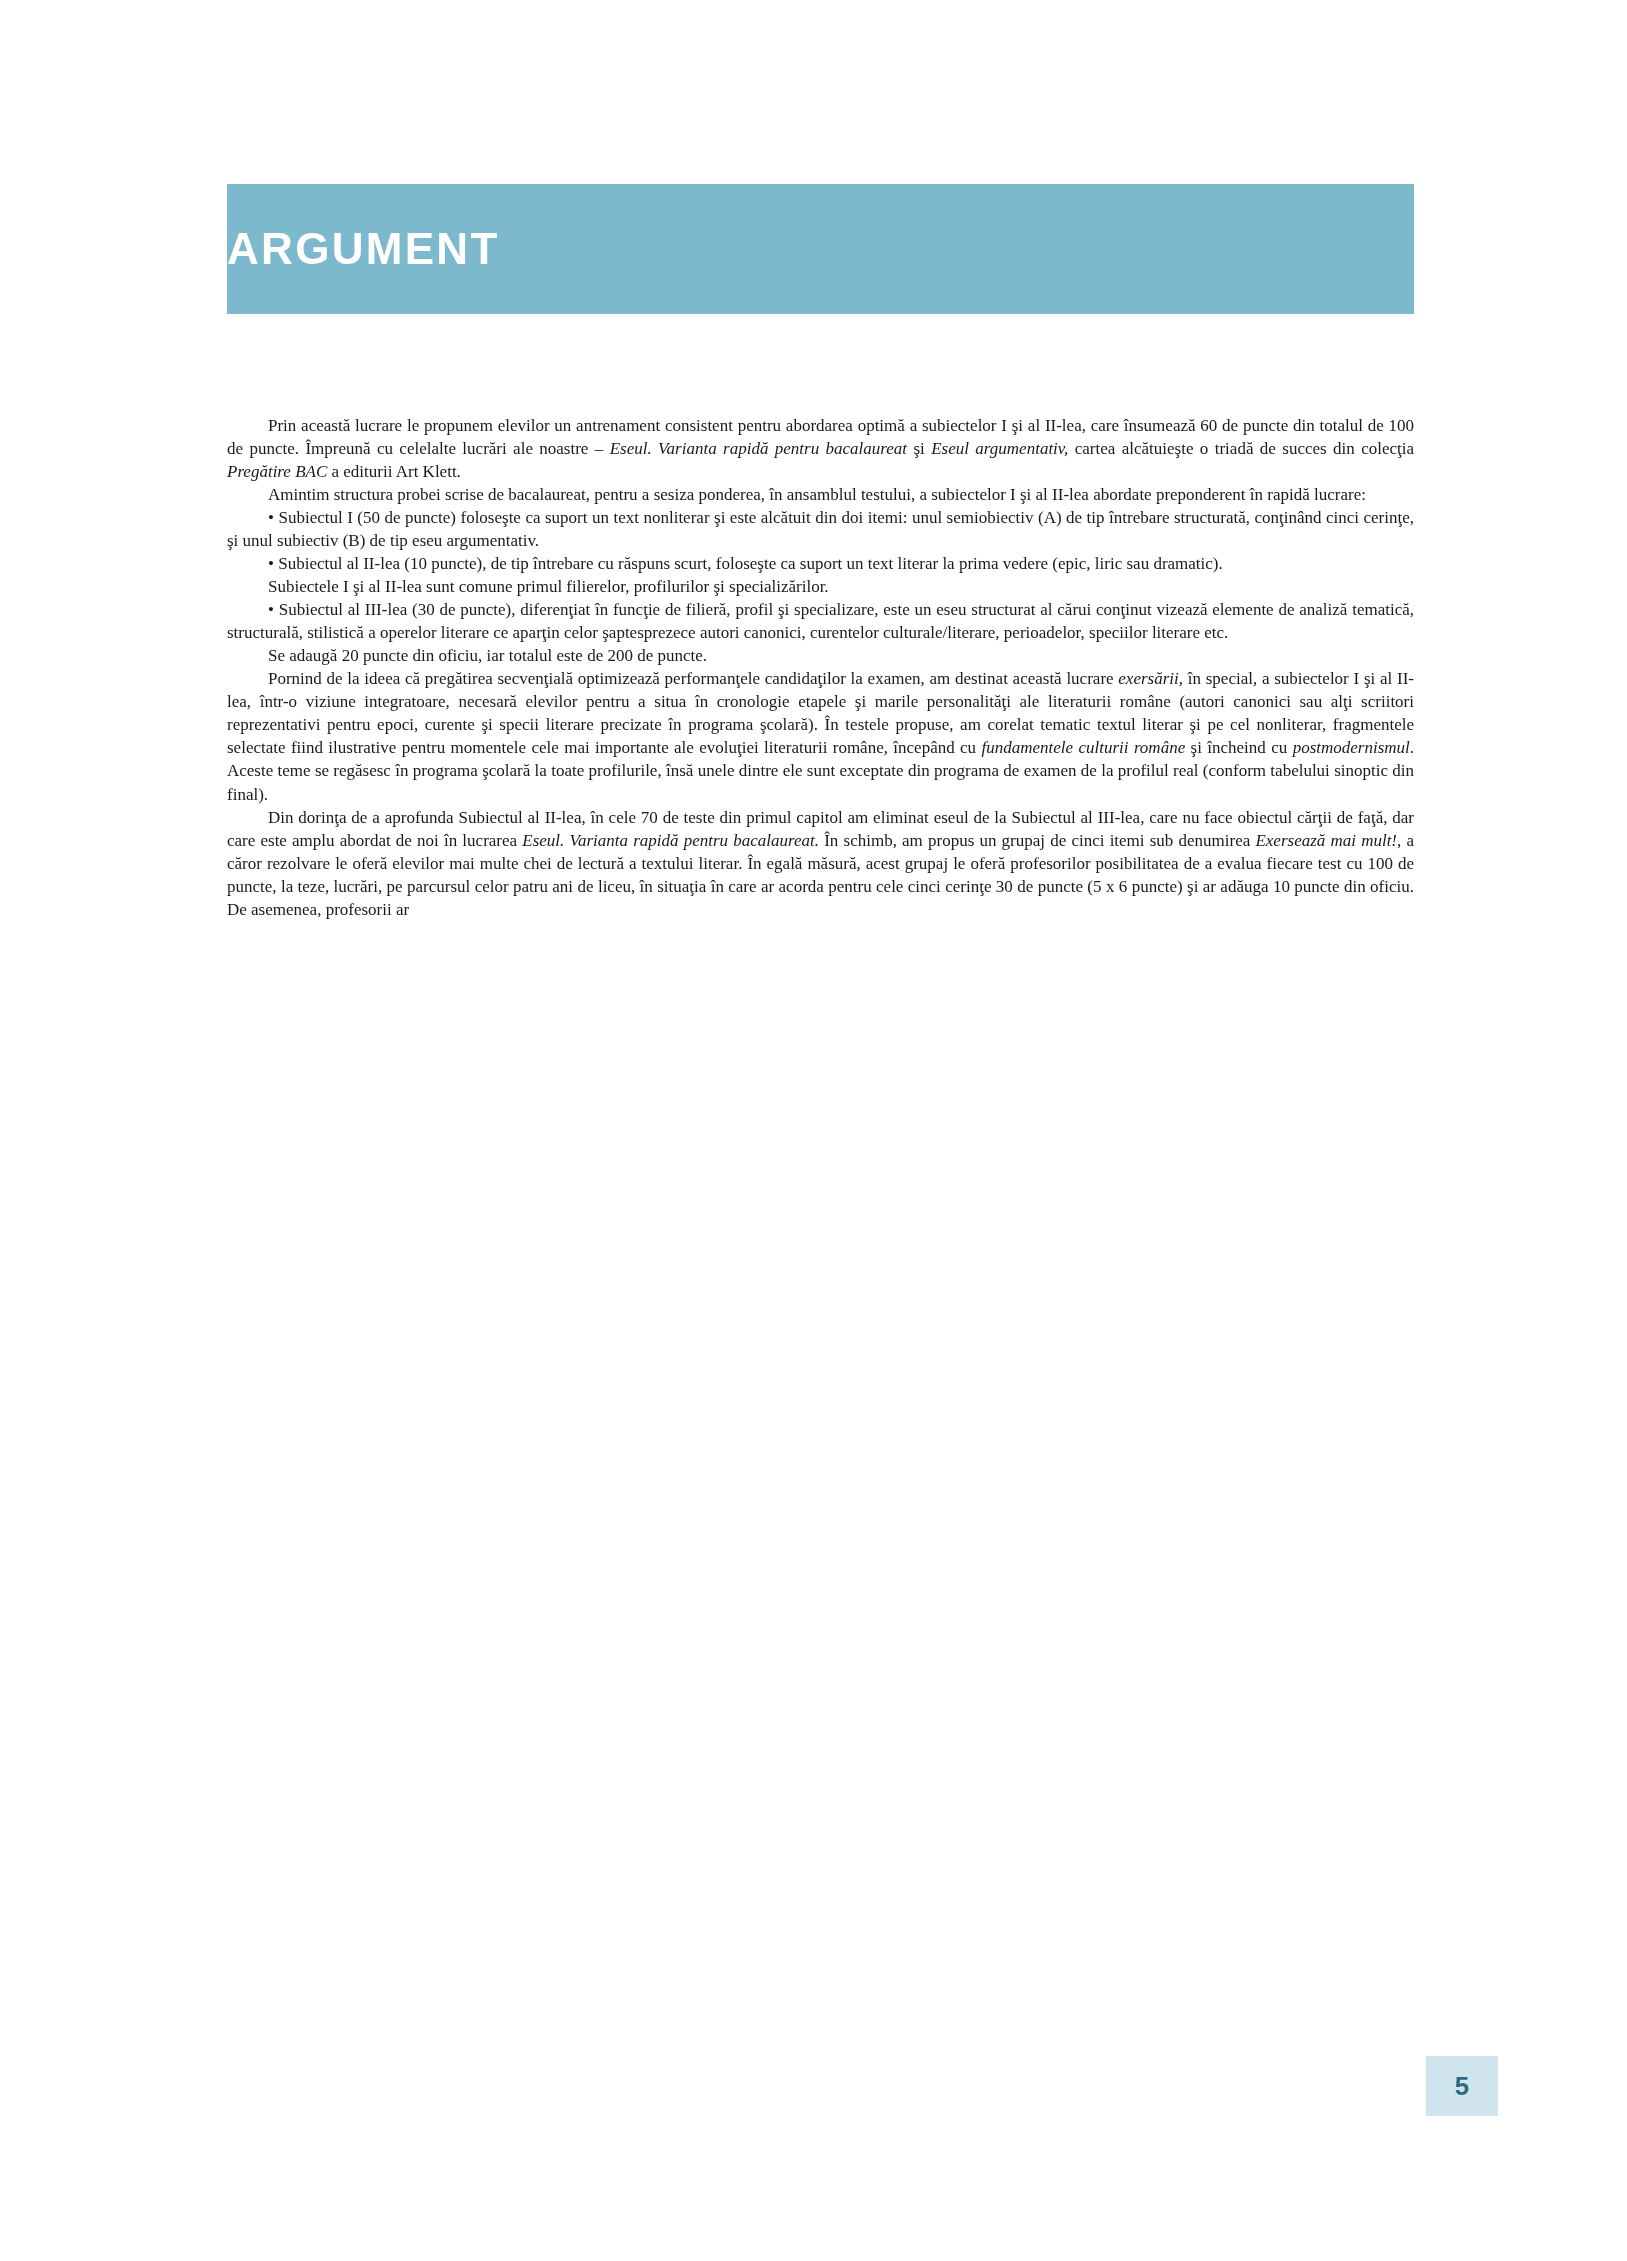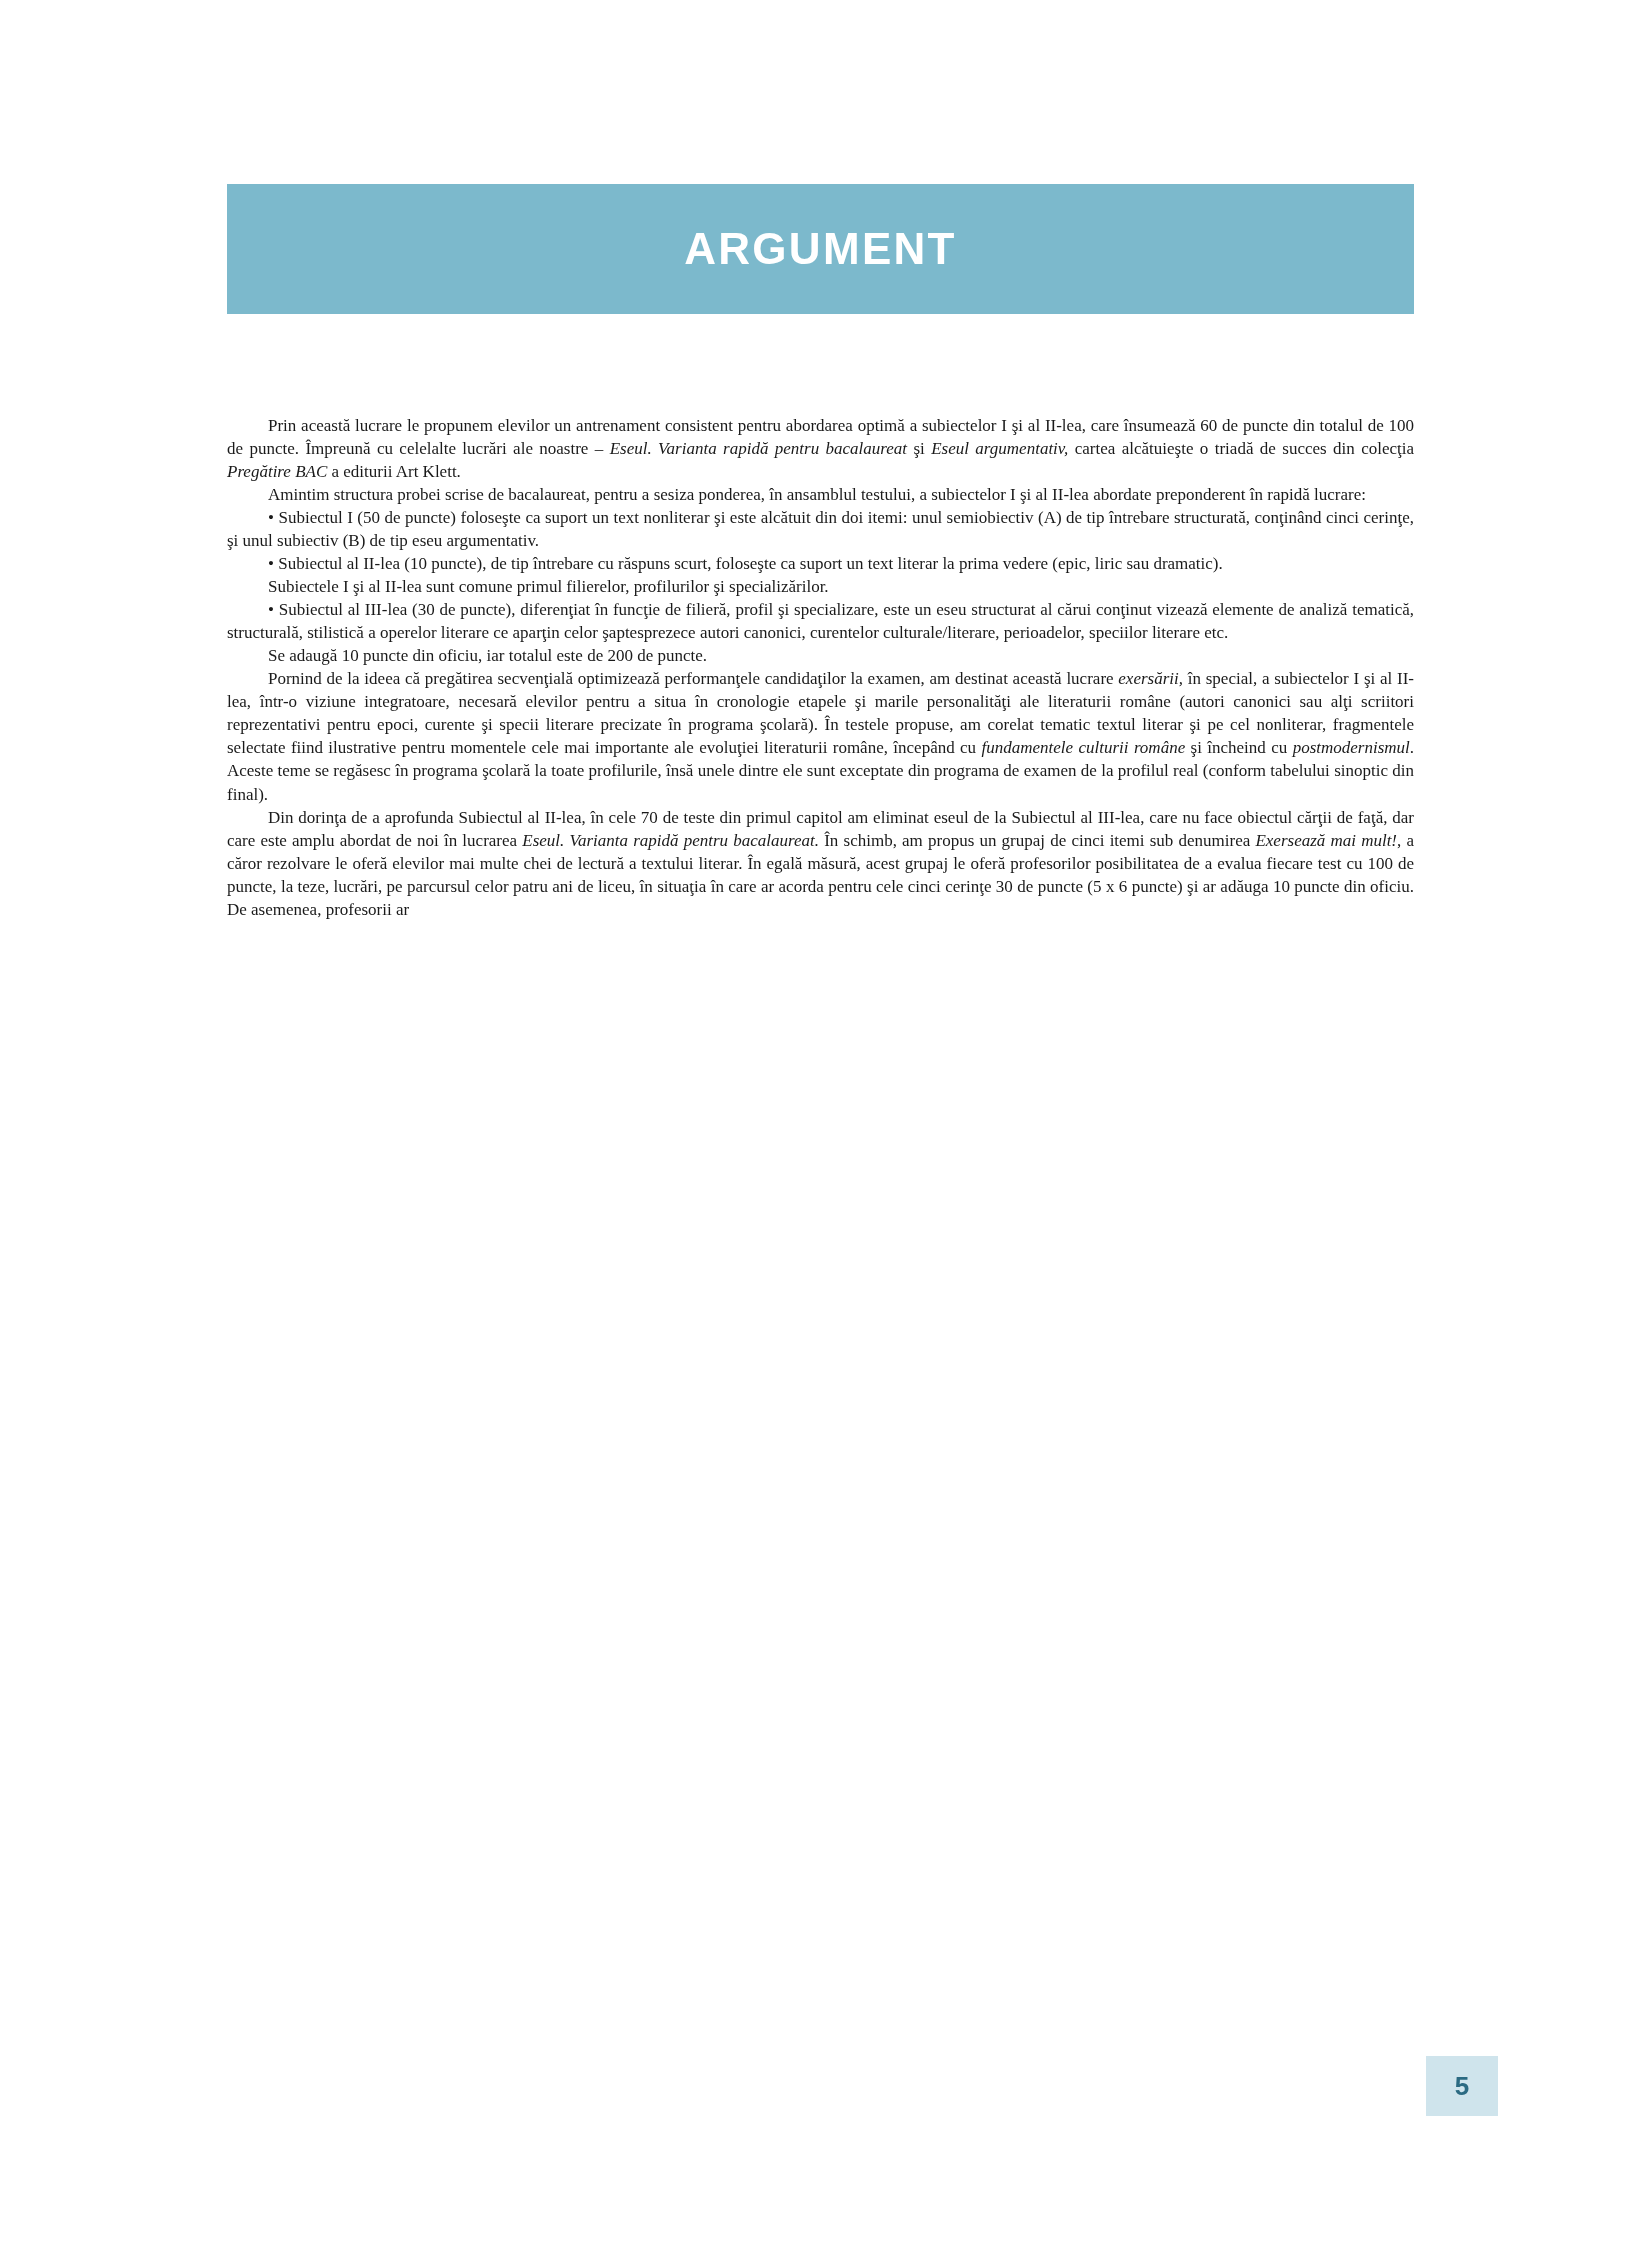--- a/index.html
+++ b/index.html
@@ -24,21 +24,21 @@
   }
   .header-band {
     position: absolute;
     left: 227px;
     top: 184px;
     width: 1187px;
     height: 130px;
     background: #7cb9cc;
     display: flex;
     align-items: center;
-    justify-content: center;
+    justify-content: flex-start;
   }
   .header-title {
     color: #ffffff;
     font-family: "Liberation Sans", sans-serif;
     font-size: 44px;
     font-weight: bold;
     letter-spacing: 2.3px;
   }
   .content {
     position: absolute;
@@ -93,21 +93,21 @@
     <p><span>Amintim structura probei scrise de bacalaureat, pentru a sesiza ponderea, în ansamblul testului, a subiectelor I şi al II-lea abordate preponderent în rapidă lucrare:</span></p>
 
     <p class="bullet"><span>• </span><span class="bd">Subiectul I (50 de puncte)</span><span> foloseşte ca suport un text nonliterar şi este alcătuit din doi itemi: unul semiobiectiv (</span><span class="bd">A</span><span>) de tip întrebare structurată, conţinând cinci cerinţe, şi unul subiectiv (</span><span class="bd">B</span><span>) de tip eseu argumentativ.</span></p>
 
     <p class="bullet"><span>• </span><span class="bd">Subiectul al II-lea (10 puncte)</span><span>, de tip întrebare cu răspuns scurt, foloseşte ca suport un text literar la prima vedere (epic, liric sau dramatic).</span></p>
 
     <p><span>Subiectele I şi al II-lea sunt comune primul filierelor, profilurilor şi specializărilor.</span></p>
 
     <p class="bullet"><span>• </span><span class="bd">Subiectul al III-lea (30 de puncte)</span><span>, diferenţiat în funcţie de filieră, profil şi specializare, este un eseu structurat al cărui conţinut vizează elemente de analiză tematică, structurală, stilistică a operelor literare ce aparţin celor şaptesprezece autori canonici, curentelor culturale/literare, perioadelor, speciilor literare etc.</span></p>
 
-    <p><span>Se adaugă </span><span class="bd">10 puncte din oficiu</span><span>, iar totalul este de </span><span class="bd">200 de puncte.</span></p>
+    <p><span>Se adaugă </span><span class="bd">20 puncte din oficiu</span><span>, iar totalul este de </span><span class="bd">200 de puncte.</span></p>
 
     <p><span>Pornind de la ideea că pregătirea secvenţială optimizează performanţele candidaţilor la examen, am destinat această lucrare </span><span class="it">exersării,</span><span> în special, a subiectelor I şi al II-lea, într-o viziune integratoare, necesară elevilor pentru a situa în cronologie etapele şi marile personalităţi ale literaturii române (autori canonici sau alţi scriitori reprezentativi pentru epoci, curente şi specii literare precizate în programa şcolară). În testele propuse, am corelat tematic textul literar şi pe cel nonliterar, fragmentele selectate fiind ilustrative pentru momentele cele mai importante ale evoluţiei literaturii române, începând cu </span><span class="it">fundamentele culturii române</span><span> şi încheind cu </span><span class="it">postmodernismul</span><span>. Aceste teme se regăsesc în programa şcolară la toate profilurile, însă unele dintre ele sunt exceptate din programa de examen de la profilul real (conform tabelului sinoptic din final).</span></p>
 
     <p><span>Din dorinţa de a aprofunda Subiectul al II-lea, în cele 70 de teste din primul capitol am eliminat eseul de la Subiectul al III-lea, care nu face obiectul cărţii de faţă, dar care este amplu abordat de noi în lucrarea </span><span class="it">Eseul. Varianta rapidă pentru bacalaureat.</span><span> În schimb, am propus un grupaj de cinci itemi sub denumirea </span><span class="it">Exersează mai mult!</span><span>, a căror rezolvare le oferă elevilor mai multe chei de lectură a textului literar. În egală măsură, acest grupaj le oferă profesorilor posibilitatea de a evalua fiecare test cu 100 de puncte, la teze, lucrări, pe parcursul celor patru ani de liceu, în situaţia în care ar acorda pentru cele cinci cerinţe </span><span class="bd">30 de puncte (5 x 6 puncte)</span><span> şi ar adăuga </span><span class="bd">10 puncte</span><span> din oficiu. De asemenea, profesorii ar</span></p>
 
   </div>
 
   <div class="page-number-box">
     <span class="page-number">5</span>
   </div>

